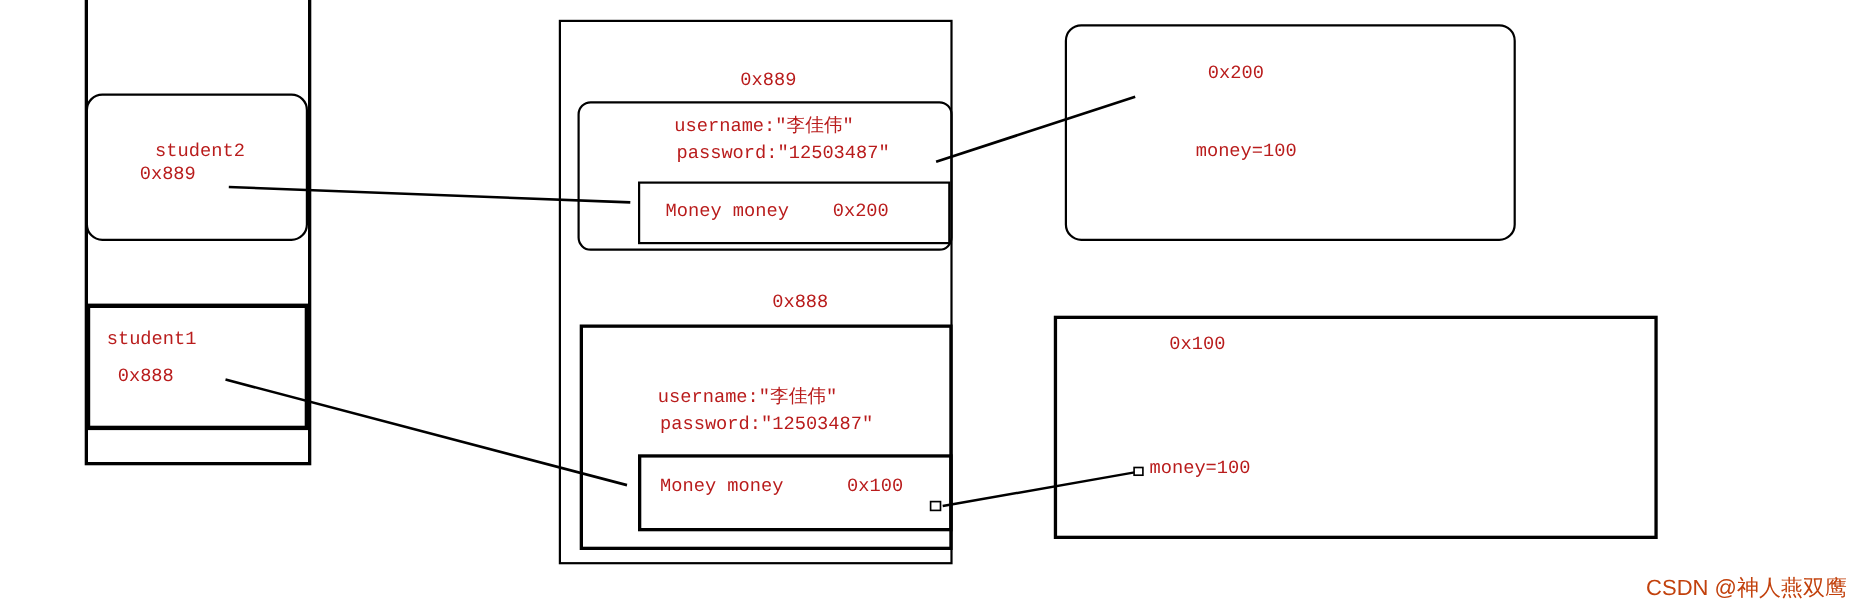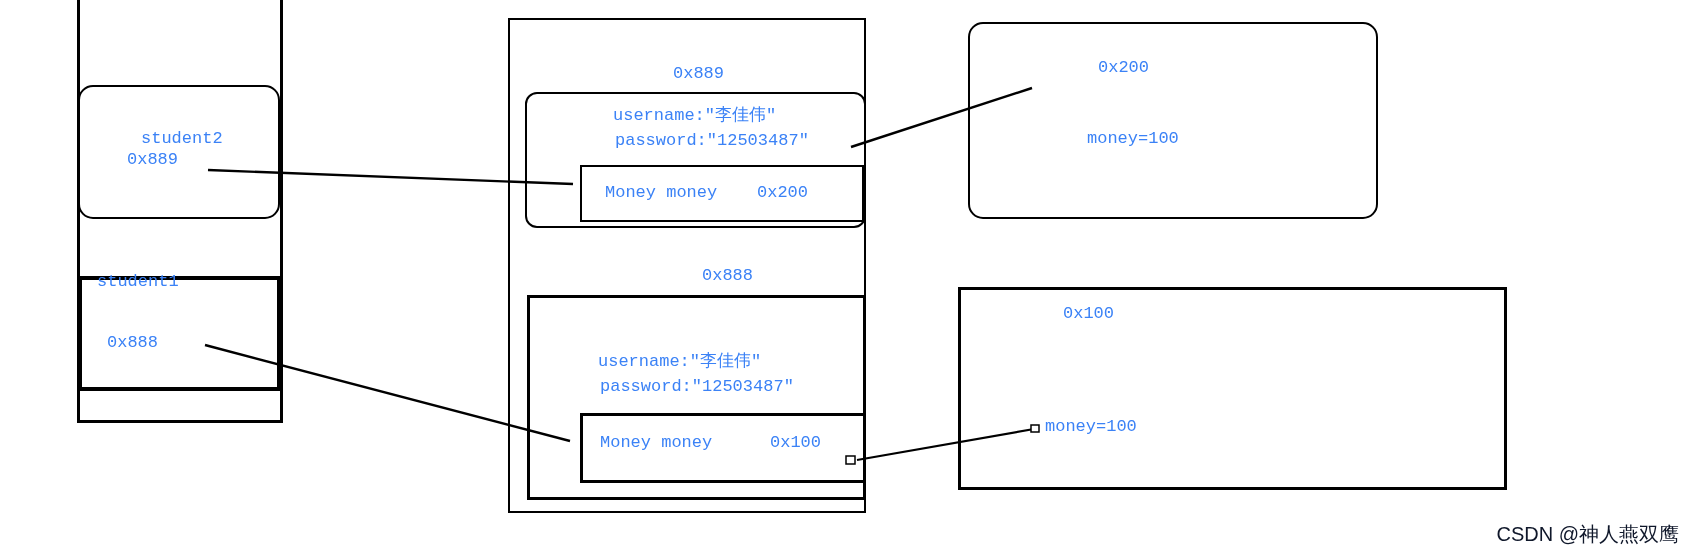--- a/index.html
+++ b/index.html
@@ -15,45 +15,45 @@
   .b2{border:2px solid #000;}
   .b3{border:3px solid #000;}
   .b4{border:4px solid #000;}
   .r12{border-radius:12px;}
   .r15{border-radius:15px;}
   .t{
     position:absolute;
     font-size:17px;
     line-height:20px;
     white-space:pre;
-    color:#3b82f6;
+    color:#b91c1c;
   }
   #lines{position:absolute;left:0;top:0;width:1681px;height:555px;pointer-events:none;}
   .watermark{
     position:absolute;
     right:2px;top:521px;
     font-family:"Liberation Sans","DejaVu Sans",sans-serif;
     font-size:20px;
-    color:#0f172a;
+    color:#c2410c;
     white-space:pre;
   }
 </style>
 </head>
 <body>
 
 <div id="canvas">
 
   <div class="box b3" style="left:77px;top:-6px;width:206px;height:429px;"></div>
 
   <div class="box b2 r15" style="left:78px;top:85px;width:202px;height:134px;"></div>
   <span class="t" style="left:141px;top:129px;">student2</span>
   <span class="t" style="left:127px;top:150px;">0x889</span>
 
   <div class="box b4" style="left:78px;top:276px;width:203px;height:115px;"></div>
-  <span class="t" style="left:97px;top:272px;">student1</span>
+  <span class="t" style="left:97px;top:300px;">student1</span>
   <span class="t" style="left:107px;top:333px;">0x888</span>
 
   <div class="box b2" style="left:508px;top:18px;width:358px;height:495px;"></div>
 
   <span class="t" style="left:673px;top:64px;">0x889</span>
 
   <div class="box b2 r12" style="left:525px;top:92px;width:341px;height:136px;"></div>
   <span class="t" style="left:613px;top:106px;">username:"李佳伟"</span>
   <span class="t" style="left:615px;top:131px;">password:"12503487"</span>
 

